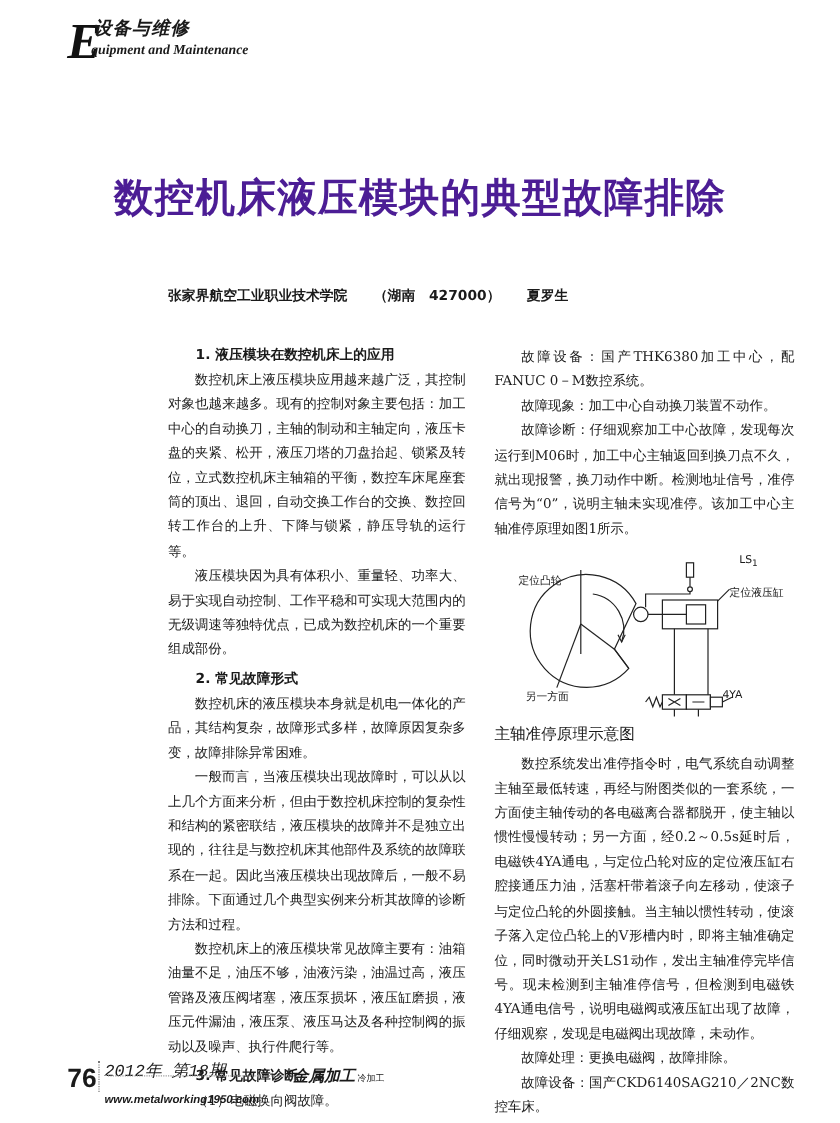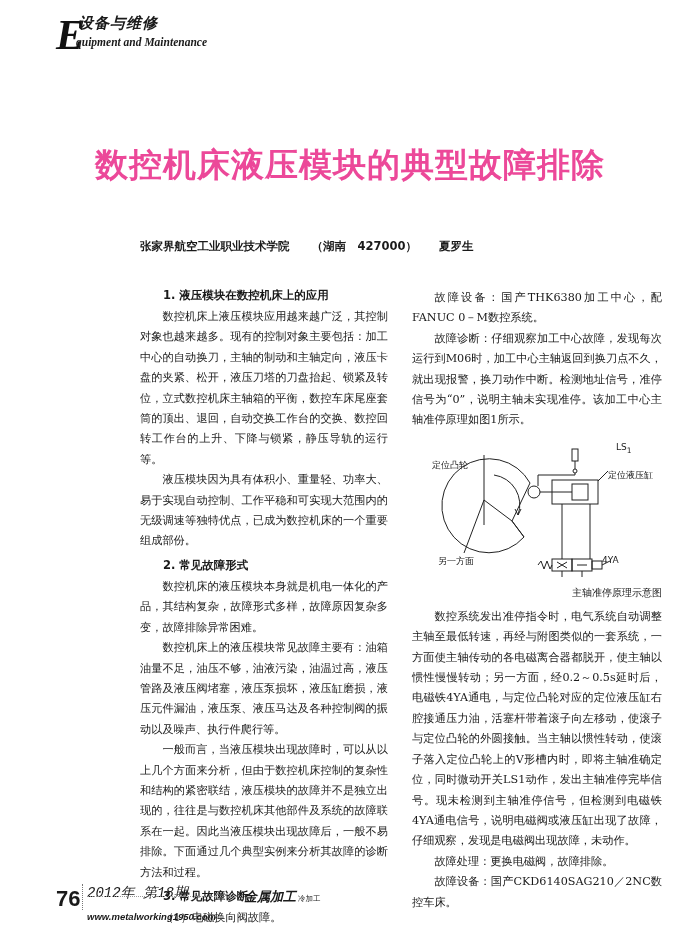--- a/index.html
+++ b/index.html
@@ -1,33 +1,33 @@
 <!DOCTYPE html>
 <html><head>
 <meta charset="utf-8">
 <style>
   html, body { margin:0; padding:0; background:#ffffff; }
   body { width:700px; height:936px; position:relative; overflow:hidden; font-family:"DejaVu Serif", serif; color:#1a1a1a; }
   .header { position:absolute; left:56px; top:12px; }
   .header .bigE { position:absolute; left:0; top:2px; font-family:"Liberation Serif", serif; font-size:42px; font-weight:bold; font-style:italic; line-height:1; color:#111; }
   .header .cn { position:absolute; left:22px; top:2px; font-family:"DejaVu Sans", sans-serif; font-weight:bold; font-style:italic; font-size:15px; white-space:nowrap; letter-spacing:1px; }
   .header .en { position:absolute; left:20px; top:24px; font-family:"Liberation Serif", serif; font-weight:bold; font-style:italic; font-size:11.5px; white-space:nowrap;text-align:center; }
-  .title { position:absolute; left:0; width:700px; top:143px; text-align:center; font-family:"DejaVu Serif", serif; font-weight:bold; font-size:33px; letter-spacing:1px; color:#ec4899; }
+  .title { position:absolute; left:0; width:700px; top:143px; text-align:center; font-family:"DejaVu Serif", serif; font-weight:bold; font-size:33px; letter-spacing:1px; color:#4c1d95; }
   .author { position:absolute; left:140px; top:239px; font-family:"DejaVu Sans", sans-serif; font-weight:bold; font-size:11.5px; white-space:nowrap; }
   .author span { margin-right:18px; }
   .col { position:absolute; width:248px; font-size:11.2px; line-height:20.4px; text-align:justify; }
   .col.left { left:140px; top:282px; }
   .col.right { left:412px; top:288px; width:250px; }
   .col p { margin:0; text-indent:2em; }
   .col h3 { margin:3px 0 2px 0; font-family:"DejaVu Sans", sans-serif; font-size:11.5px; font-weight:bold; padding-left:2em; line-height:20px; }
   .col p.sub { text-indent:2em; }
   .figure { position:relative; width:250px; height:150px; margin:4px 0 0 0; }
   .figure svg { position:absolute; left:0; top:0; }
   .fig-label { position:absolute; font-size:9px; font-family:"DejaVu Sans", sans-serif; white-space:nowrap; }
-  .fig-caption { text-align:right; font-size:10px; margin:0 0 6px 0; line-height:16px; }
+  .fig-caption { text-align:left; font-size:13px; margin:0 0 6px 0; line-height:16px; }
   .footer { position:absolute; left:56px; top:884px; height:26px; }
   .footer .pg { position:absolute; left:0; top:2px; font-family:"Liberation Sans", sans-serif; font-weight:bold; font-size:22px; }
   .footer .vline { position:absolute; left:26px; top:0; width:1px; height:26px; border-left:1px dotted #777; }
   .footer .issue { position:absolute; left:31px; top:0; font-family:Liberation Mono, monospace; font-style:italic; font-size:14px; white-space:nowrap; }
   .footer .url { position:absolute; left:31px; top:27px; font-family:"Liberation Sans", sans-serif; font-weight:bold; font-style:italic; font-size:9.5px; white-space:nowrap;text-align:right; }
   .footer .dash { position:absolute; left:31px; top:12px; width:158px; border-top:1px dotted #999; }
   .footer .brand { position:absolute; left:136px; top:4px; font-family:"DejaVu Serif", serif; font-weight:bold; font-style:italic; font-size:13px; white-space:nowrap;margin-left:28px; }
   .footer .brand small { font-size:7.5px; font-style:normal; font-weight:normal; margin-left:2px; }
 </style>
 </head>
@@ -46,28 +46,29 @@
   <span>（湖南　427000）</span>
   <span>夏罗生</span>
 </div>
 
 <div class="col left">
   <h3>1. 液压模块在数控机床上的应用</h3>
   <p>数控机床上液压模块应用越来越广泛，其控制对象也越来越多。现有的控制对象主要包括：加工中心的自动换刀，主轴的制动和主轴定向，液压卡盘的夹紧、松开，液压刀塔的刀盘抬起、锁紧及转位，立式数控机床主轴箱的平衡，数控车床尾座套筒的顶出、退回，自动交换工作台的交换、数控回转工作台的上升、下降与锁紧，静压导轨的运行等。</p>
   <p>液压模块因为具有体积小、重量轻、功率大、易于实现自动控制、工作平稳和可实现大范围内的无级调速等独特优点，已成为数控机床的一个重要组成部份。</p>
   <h3>2. 常见故障形式</h3>
   <p>数控机床的液压模块本身就是机电一体化的产品，其结构复杂，故障形式多样，故障原因复杂多变，故障排除异常困难。</p>
+  <p>一般而言，当液压模块出现故障时，可以从以上几个方面来分析，但由于数控机床控制的复杂性和结构的紧密联结，液压模块的故障并不是独立出现的，往往是与数控机床其他部件及系统的故障联系在一起。因此当液压模块出现故障后，一般不易排除。下面通过几个典型实例来分析其故障的诊断方法和过程。</p>
   <p>数控机床上的液压模块常见故障主要有：油箱油量不足，油压不够，油液污染，油温过高，液压管路及液压阀堵塞，液压泵损坏，液压缸磨损，液压元件漏油，液压泵、液压马达及各种控制阀的振动以及噪声、执行件爬行等。</p>
-  <p>一般而言，当液压模块出现故障时，可以从以上几个方面来分析，但由于数控机床控制的复杂性和结构的紧密联结，液压模块的故障并不是独立出现的，往往是与数控机床其他部件及系统的故障联系在一起。因此当液压模块出现故障后，一般不易排除。下面通过几个典型实例来分析其故障的诊断方法和过程。</p>
   <h3>3. 常见故障诊断</h3>
   <p class="sub">（1）电磁换向阀故障。</p>
 </div>
 
 <div class="col right">
   <p>故障设备：国产THK6380加工中心，配FANUC 0－M数控系统。</p>
+  <p>故障现象：加工中心自动换刀装置不动作。</p>
   <p>故障诊断：仔细观察加工中心故障，发现每次运行到M06时，加工中心主轴返回到换刀点不久，就出现报警，换刀动作中断。检测地址信号，准停信号为“0”，说明主轴未实现准停。该加工中心主轴准停原理如图1所示。</p>
 
   <div class="figure">
     <svg width="250" height="150" viewBox="0 0 250 150">
       <g fill="none" stroke="#222" stroke-width="1">
 
         <path d="M118 48 A47 47 0 1 0 112 102 L100 86 Z"></path>
         <path d="M100 86 L112 102"></path>
 
         <line x1="72" y1="20" x2="72" y2="90"></line>

